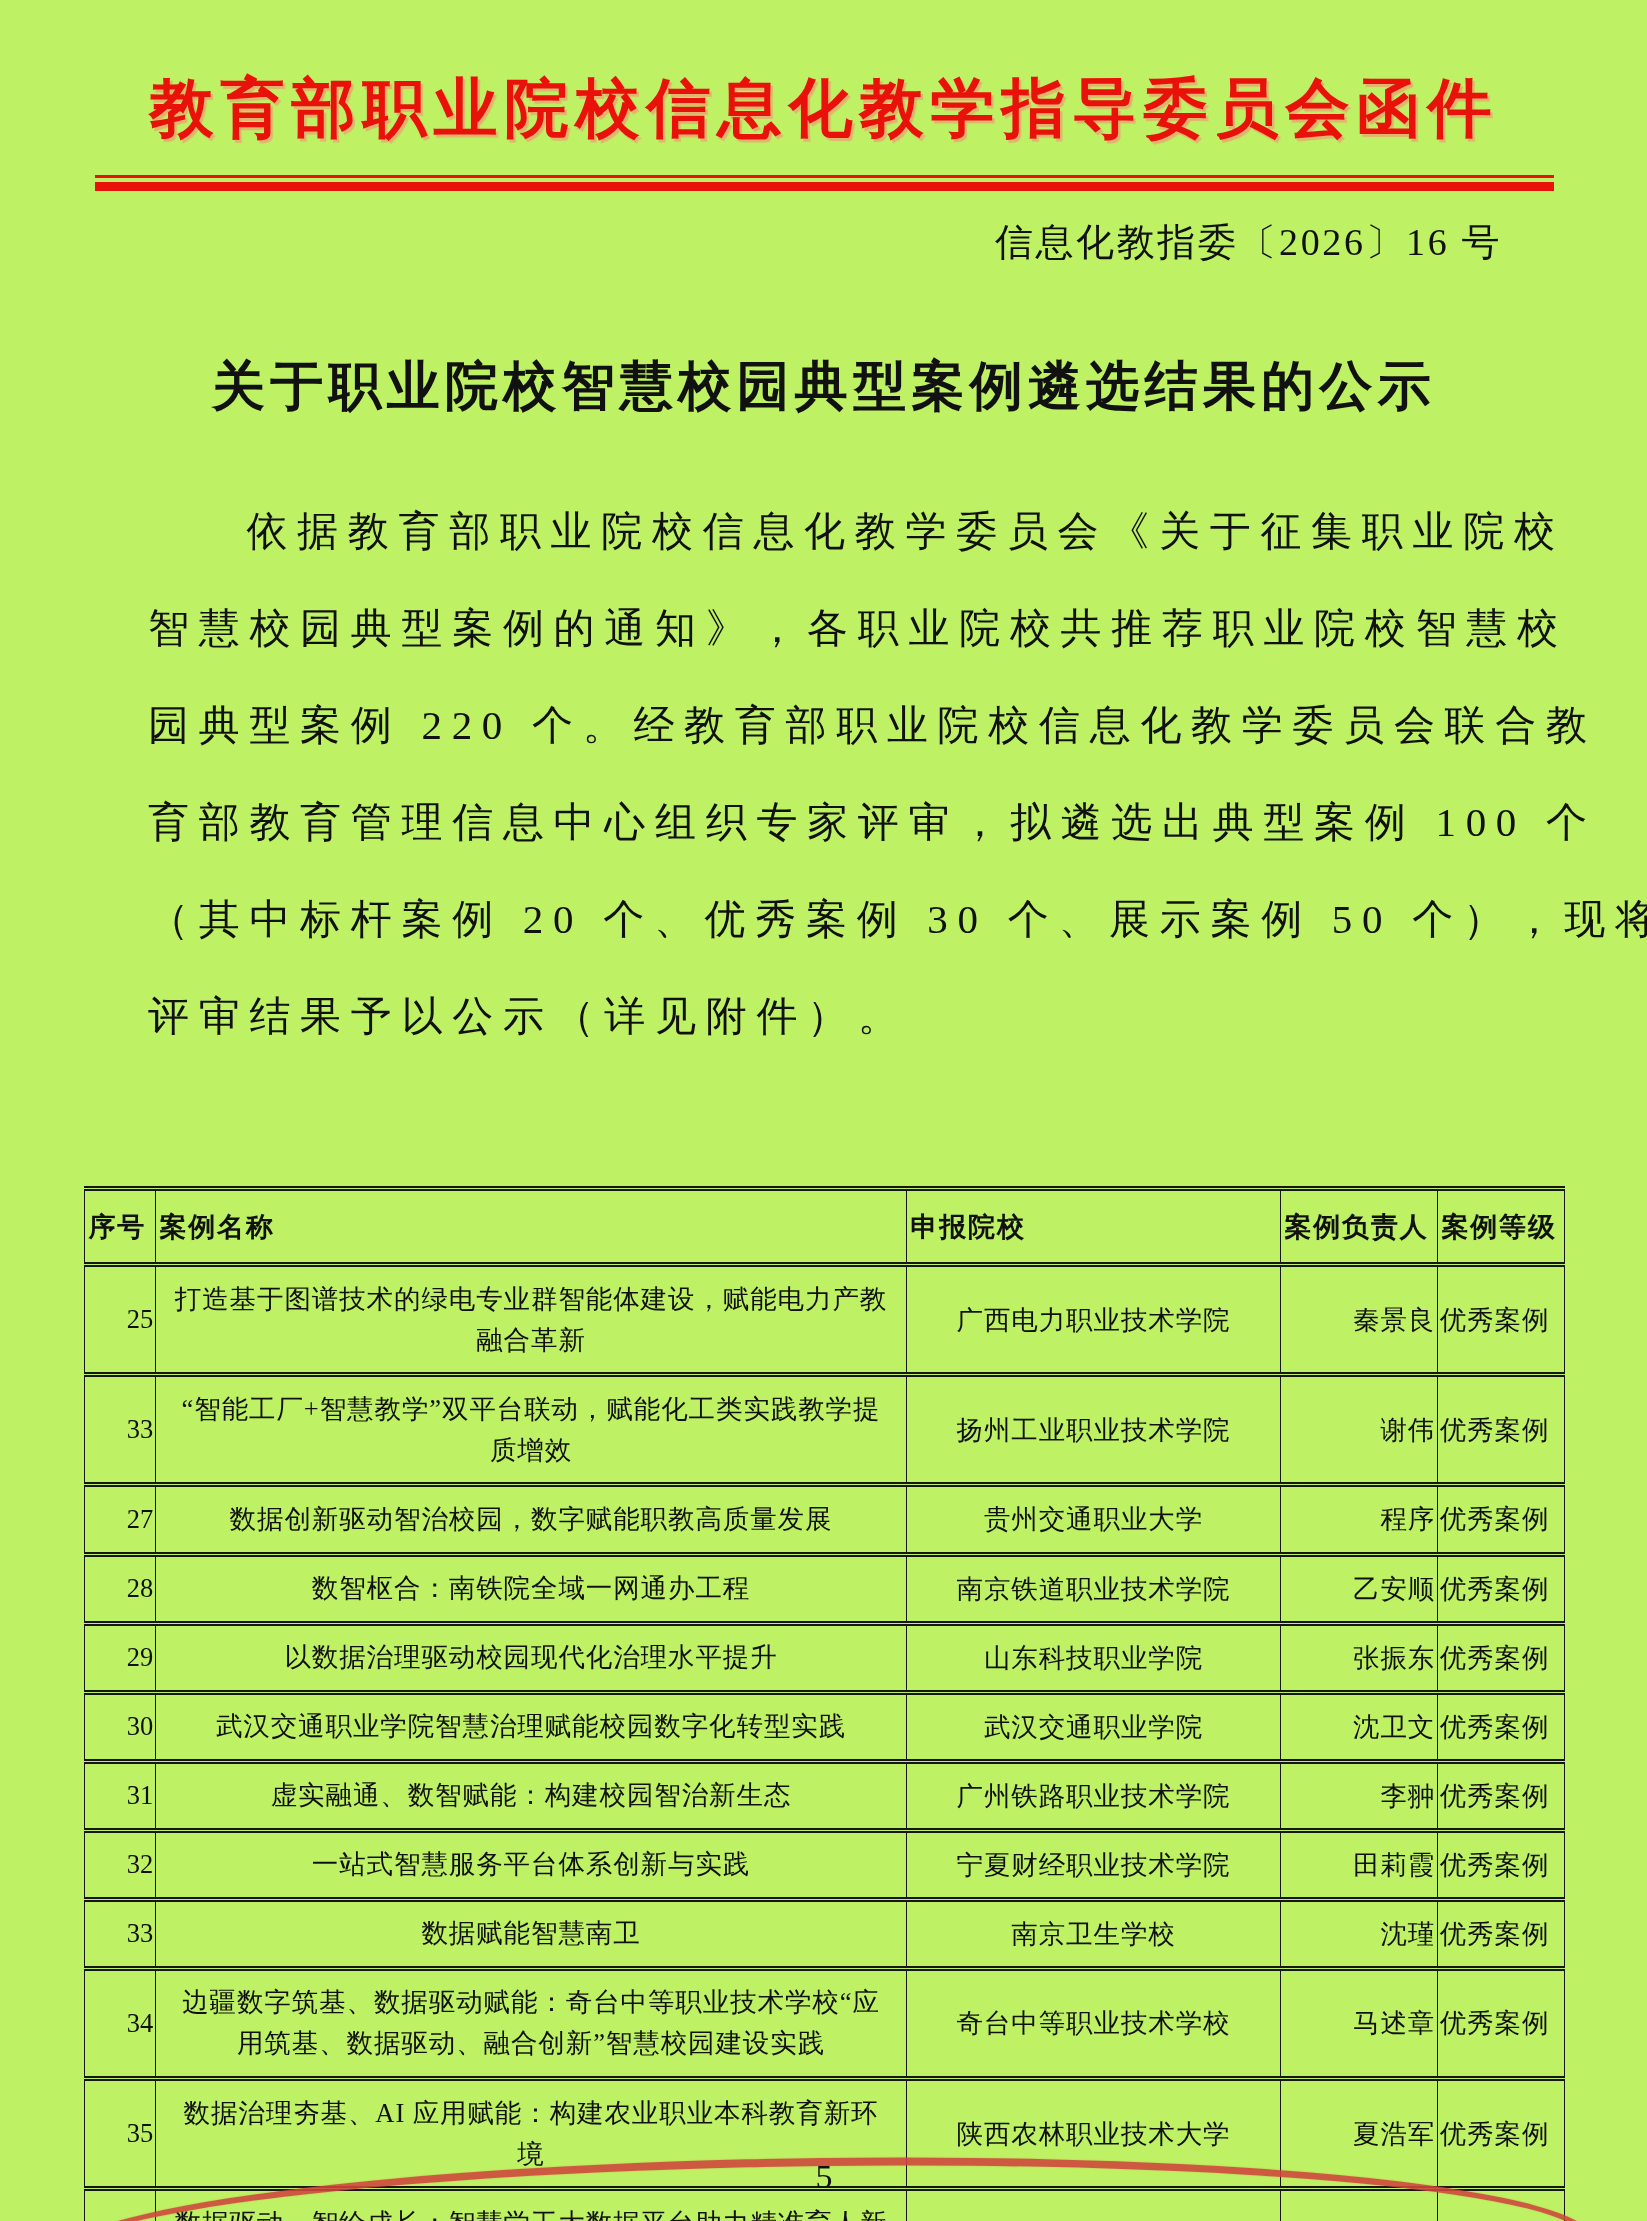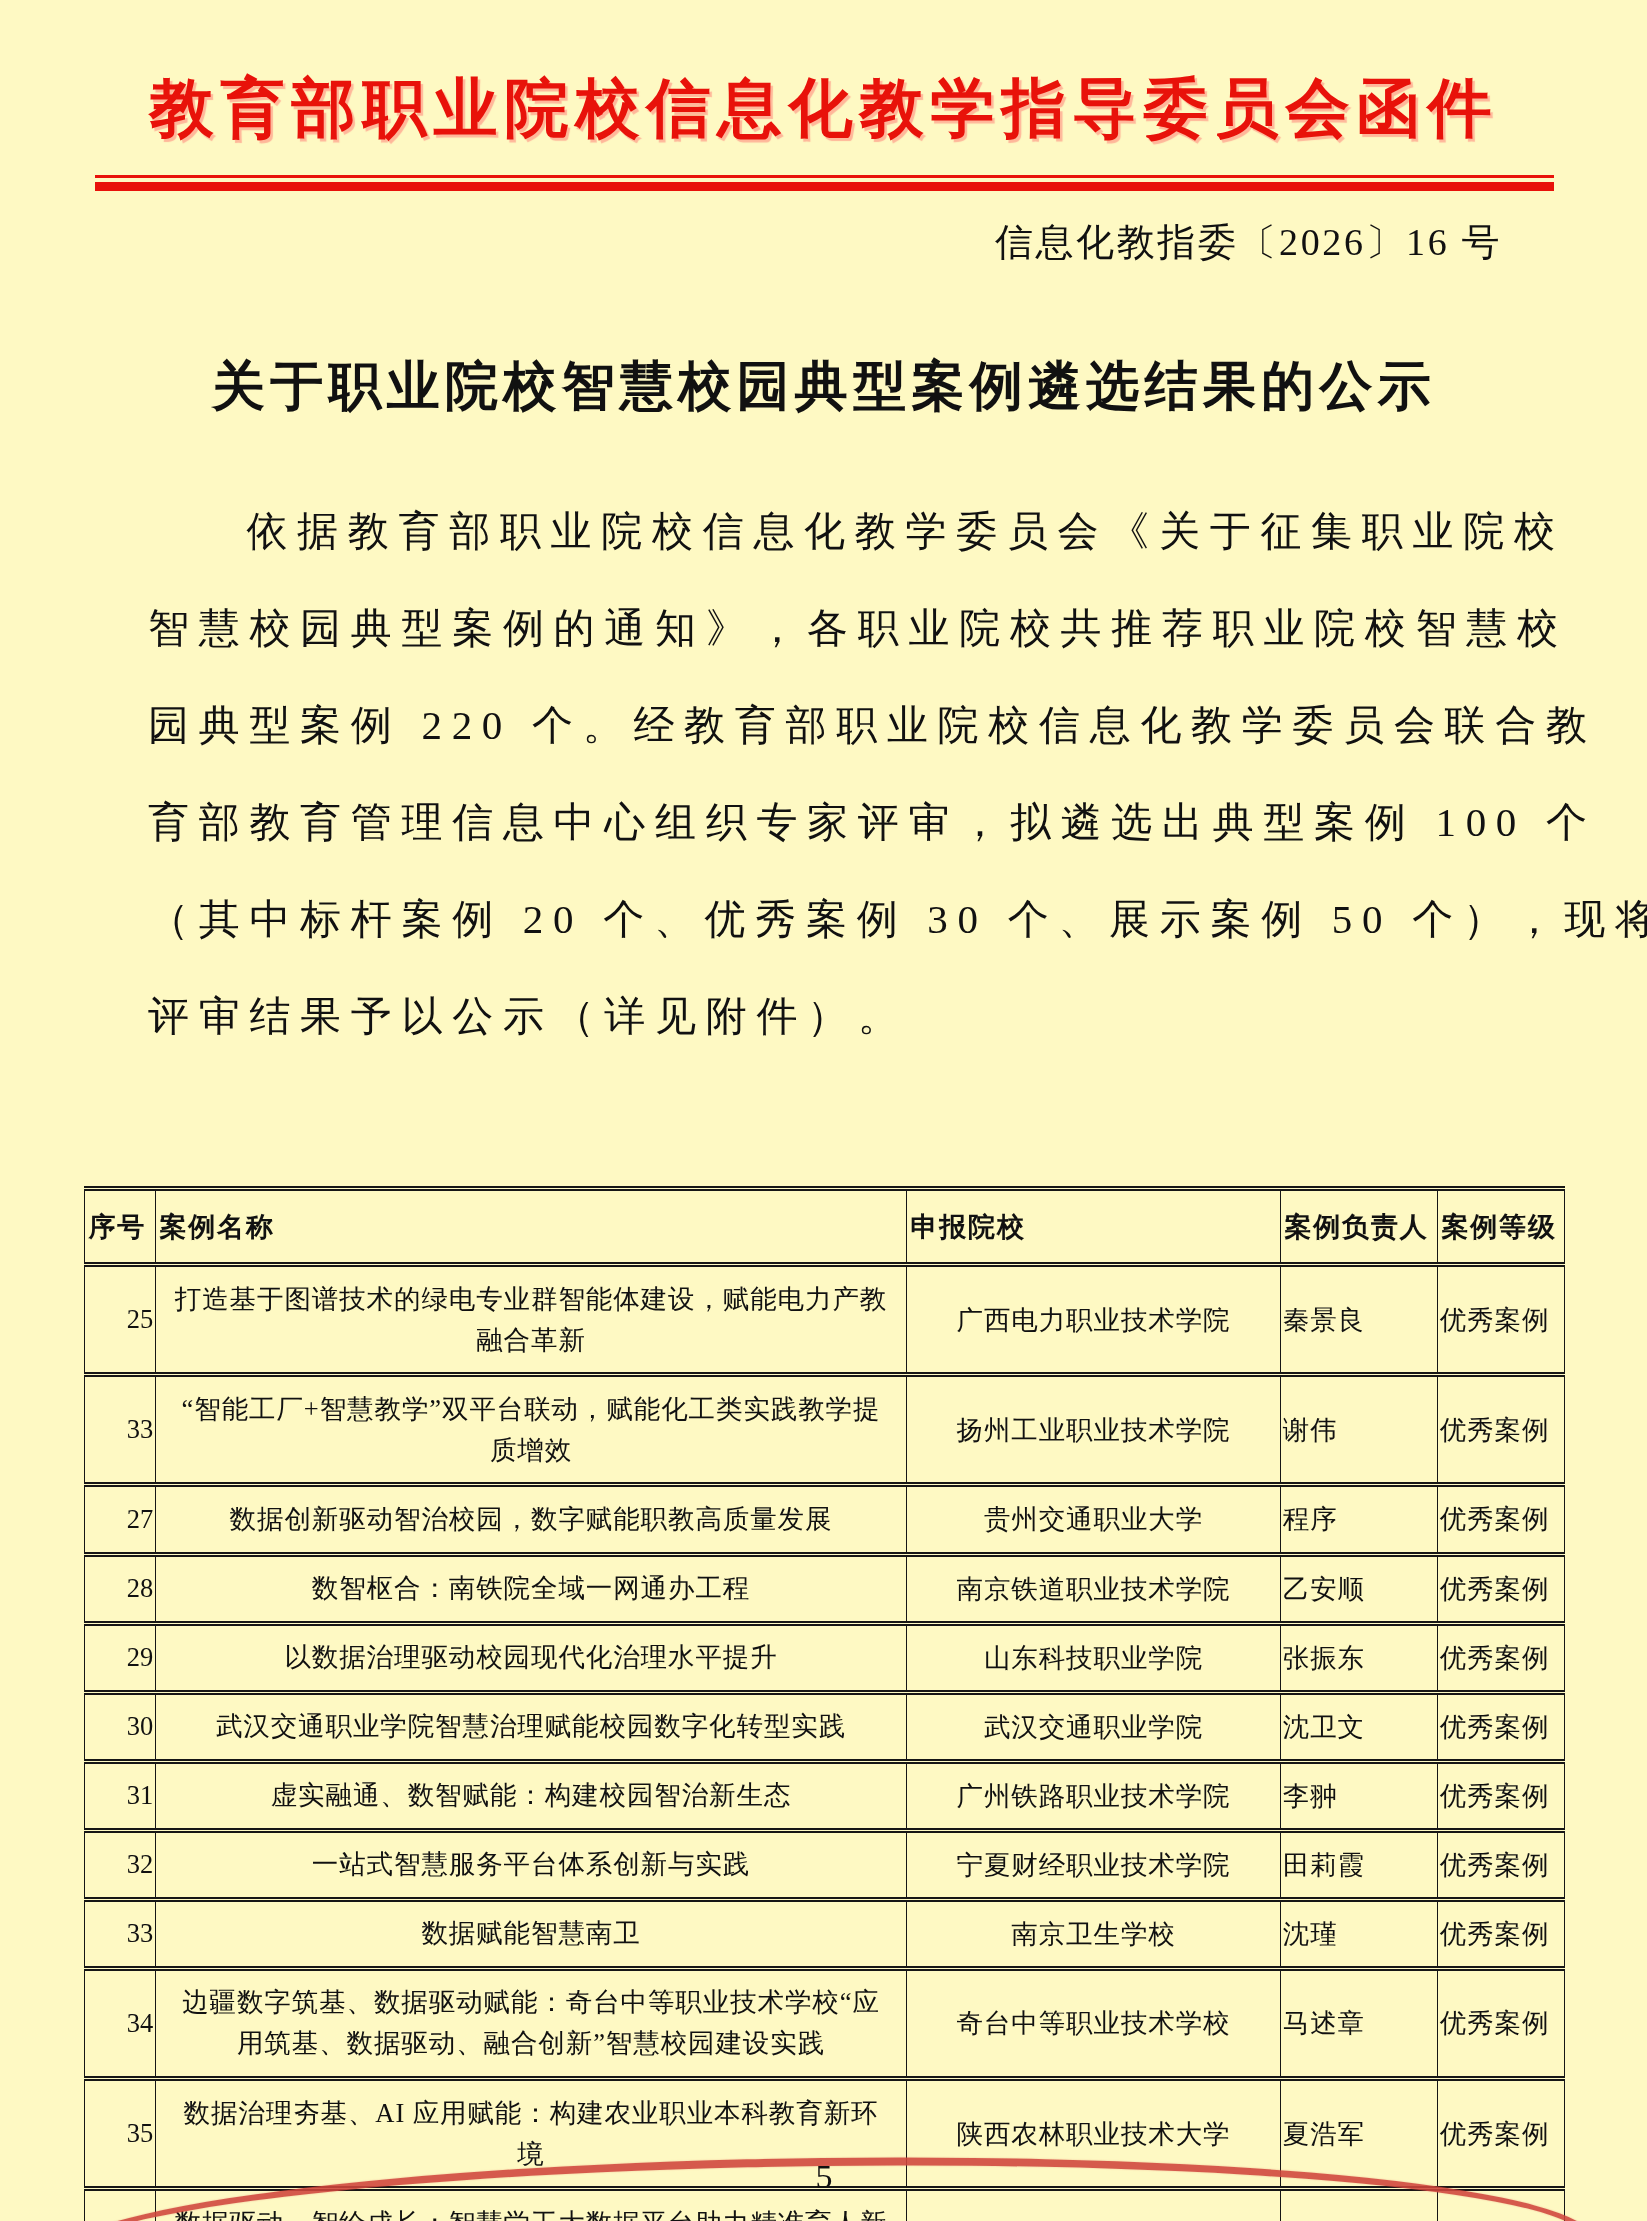--- a/index.html
+++ b/index.html
@@ -2,21 +2,21 @@
 <html style="--accent: #e8120a; --circle: #d0453c;font-size:14px"><head>
 <meta charset="utf-8">
 <style>
   html, body { margin: 0; padding: 0; background: #ffffff; }
   body { font-family: "Liberation Serif", "DejaVu Serif", serif; color: #111; }
   #page {
     position: relative;
     width: 1648px;
     height: 2221px;
     margin: 0 auto;
-    background: #fef9c3;
+    background: #bef264;
     overflow: hidden;
   }
   
   .banner {
     position: absolute;
     top: 65px; left: 0; right: 0;
     text-align: center;
     font-size: 64px;
     font-weight: 900;
     letter-spacing: 7px;
@@ -88,21 +88,21 @@
   table.cases th {
     font-size: 27px;
     font-weight: 700;
     padding: 17.6px 3.5px;
     text-align: left;
     letter-spacing: 1.8px;
   }
   td.cell-no     { text-align: right; font-size: 27px; padding: 10.6px 1.8px; }
   td.cell-name   { text-align: center;   font-size: 25.6px; padding: 11.5px 16px; line-height: 1.55; letter-spacing: 0.9px; }
   td.cell-school { text-align: center; font-size: 26.5px; padding: 10.6px 3.5px; letter-spacing: 0.9px; }
-  td.cell-leader { text-align: left; font-size: 26.5px; padding: 10.6px 1.8px; letter-spacing: 0.9px; }
+  td.cell-leader { text-align: right; font-size: 26.5px; padding: 10.6px 1.8px; letter-spacing: 0.9px; }
   td.cell-grade  { text-align: left; font-size: 26.5px; padding: 10.6px 1.8px; letter-spacing: 0.9px; }
 
   
   .highlight-ellipse {
     position: absolute;
     border: 8.8px solid var(--circle, #d0453c);
     border-radius: 50%;
     transform: rotate(-0.7deg);
     opacity: 0.88;
     pointer-events: none;

